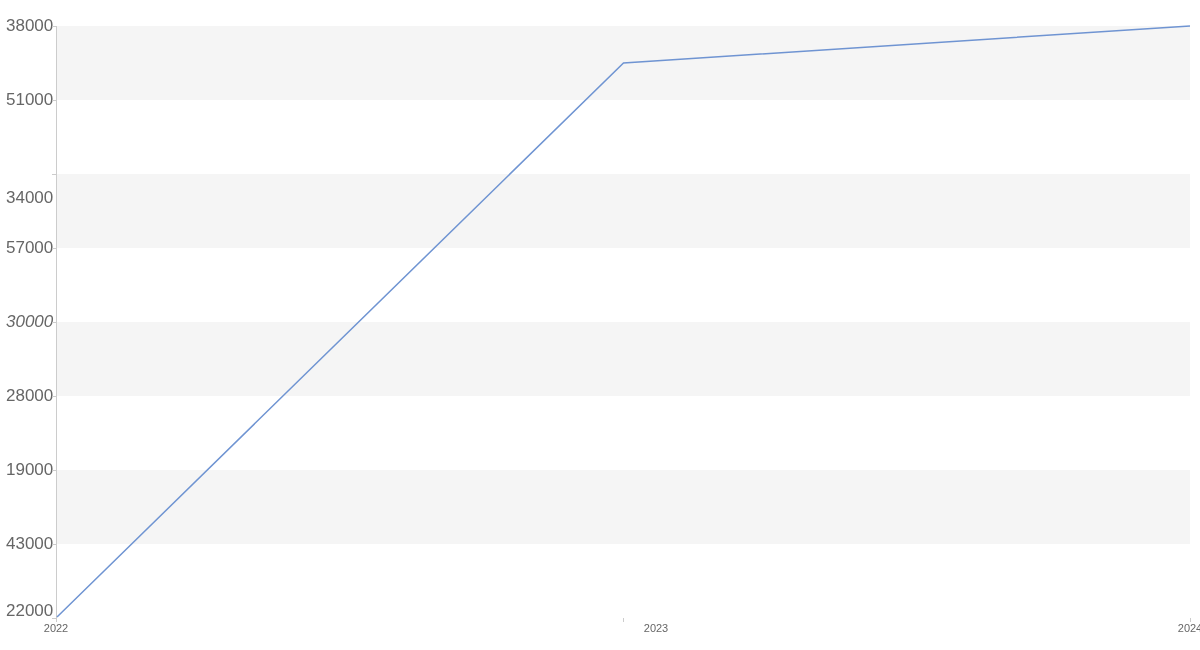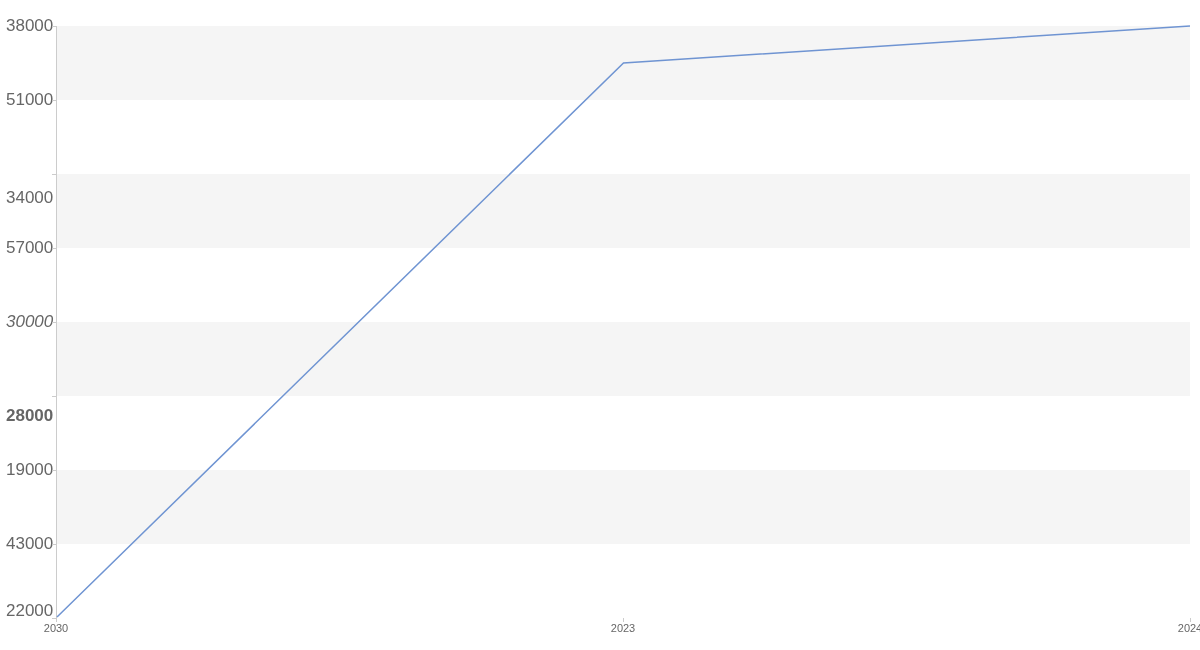--- a/index.html
+++ b/index.html
@@ -98,31 +98,31 @@
     <svg class="line-layer" preserveAspectRatio="none" viewBox="0 0 1134 592">
         <path d="M0 592 L567 37 L1134 0" fill="none" stroke="#6f94d2" stroke-width="1.5"></path>
       </svg>
   </div>
 <div class="y-tick-label" style="top: 611px;">22000</div>
     <div class="y-tick-mark" style="top: 618px;"></div>
     <div class="y-tick-label" style="top: 544px;">43000</div>
     <div class="y-tick-mark" style="top: 544px;"></div>
     <div class="y-tick-label" style="top: 470px;">19000</div>
     <div class="y-tick-mark" style="top: 470px;"></div>
-    <div class="y-tick-label" style="top: 416px; font-weight: bold;">28000</div>
+    <div class="y-tick-label" style="top: 396px;">28000</div>
     <div class="y-tick-mark" style="top: 396px;"></div>
     <div class="y-tick-label" style="top: 322px; font-style: italic;">30000</div>
     <div class="y-tick-mark" style="top: 322px;"></div>
     <div class="y-tick-label" style="top: 248px;">57000</div>
     <div class="y-tick-mark" style="top: 248px;"></div>
     <div class="y-tick-label" style="top: 174px; margin-top: 24px;">34000</div>
     <div class="y-tick-mark" style="top: 174px;"></div>
     <div class="y-tick-label" style="top: 100px;">51000</div>
     <div class="y-tick-mark" style="top: 100px;"></div>
     <div class="y-tick-label" style="top: 26px;">38000</div>
     <div class="y-tick-mark" style="top: 26px;"></div>
-    <div class="x-tick-label" style="left: 56px;">2030</div>
+    <div class="x-tick-label" style="left: 56px;">2022</div>
     <div class="x-tick-mark" style="left: 56px;"></div>
-    <div class="x-tick-label" style="left: 623px;">2023</div>
+    <div class="x-tick-label" style="left: 656px;">2023</div>
     <div class="x-tick-mark" style="left: 623px;"></div>
     <div class="x-tick-label" style="left: 1190px;">2024</div>
     <div class="x-tick-mark" style="left: 1190px;"></div>
   </div>
 
 </body></html>

